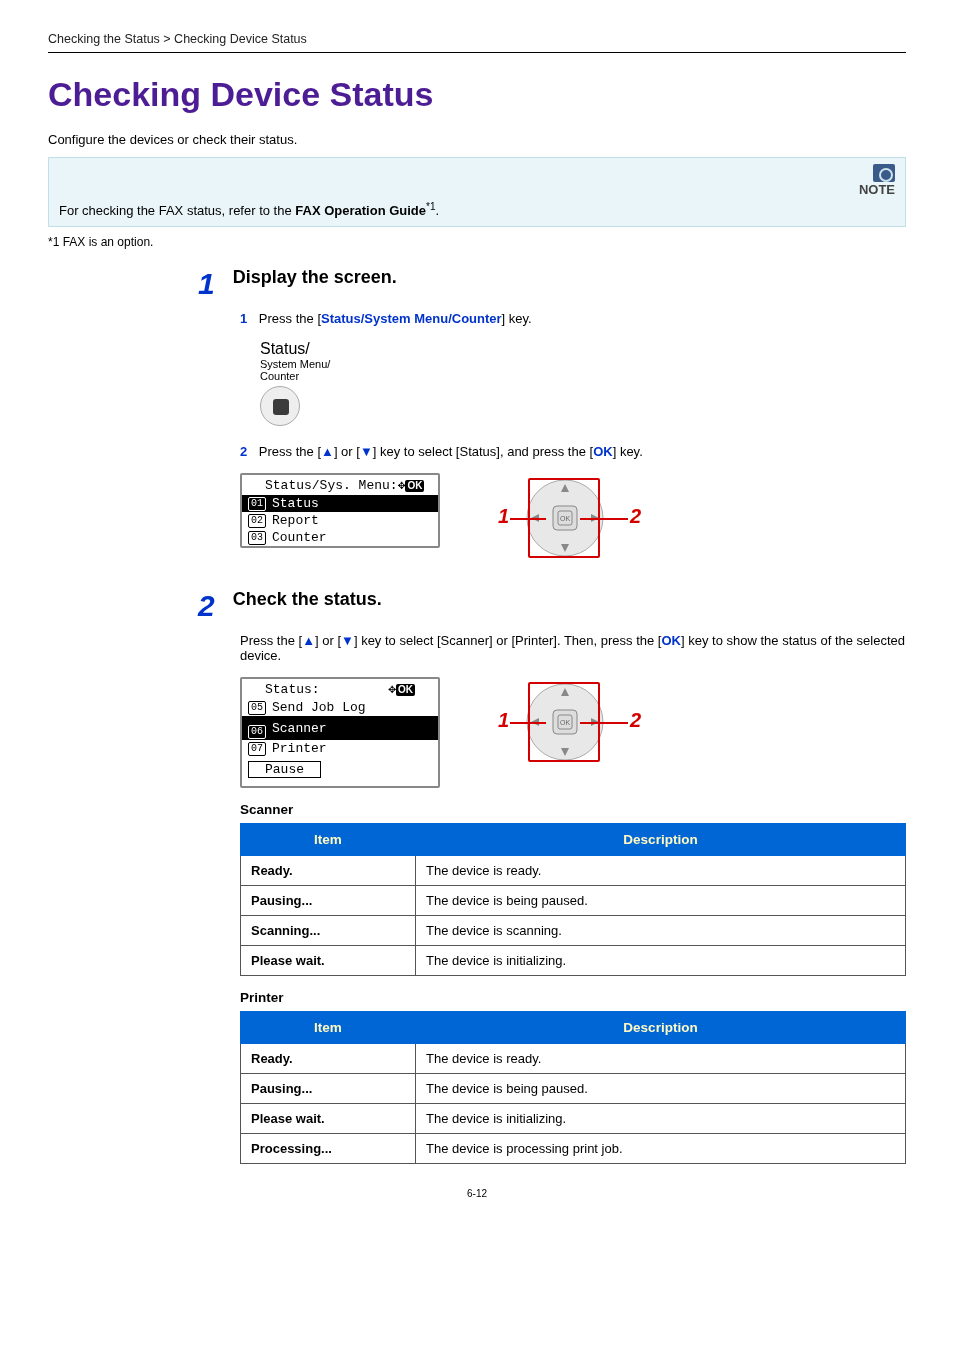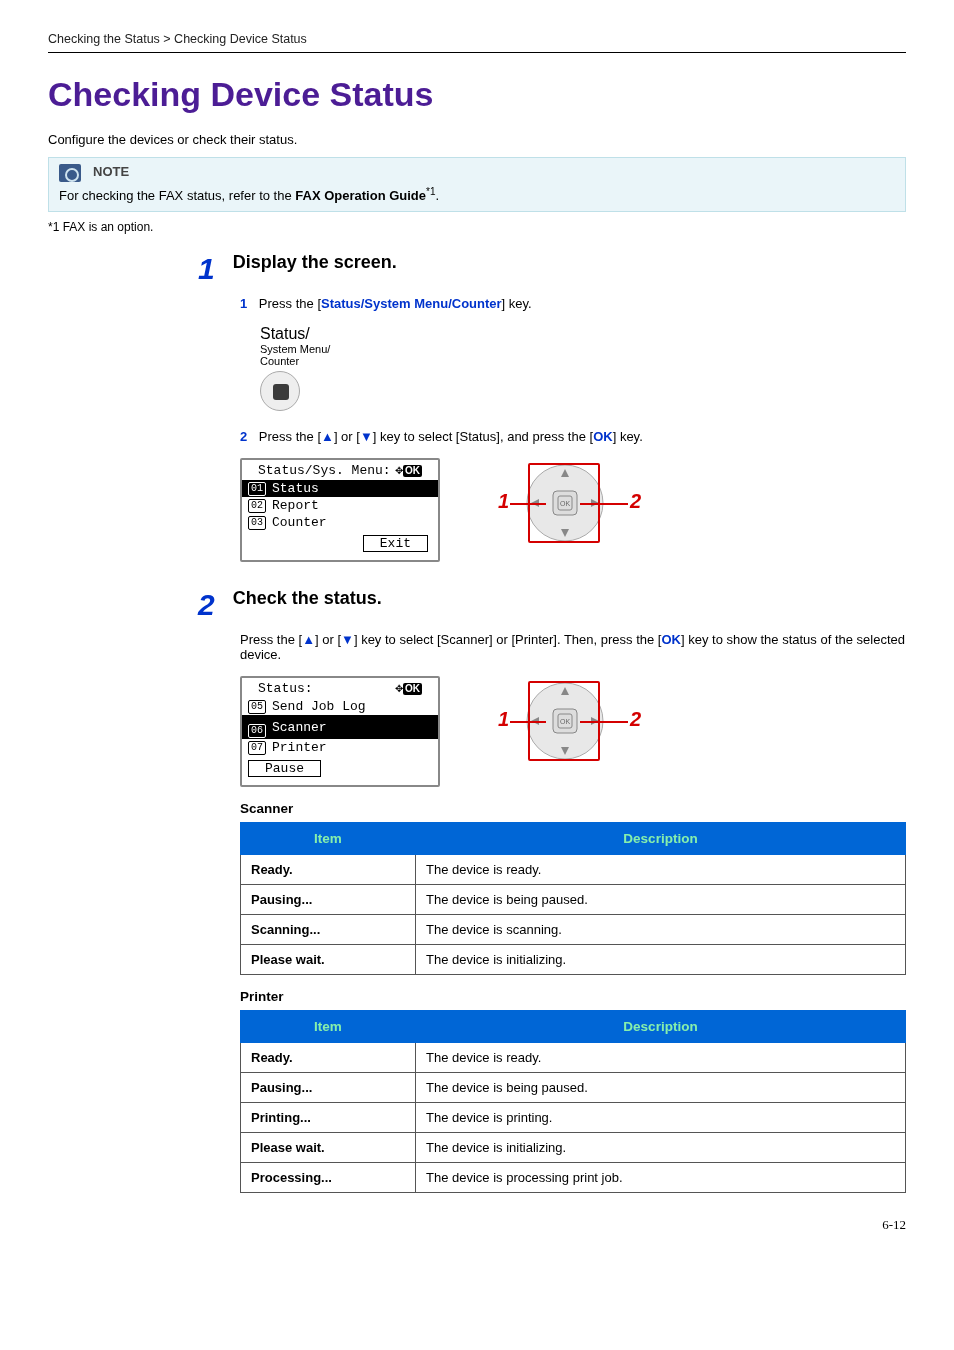--- a/index.html
+++ b/index.html
@@ -32,25 +32,26 @@
   .intro { margin-bottom: 8px; }
   .note-box {
     border: 1px solid #bfe0e8;
     background: #eaf5f9;
     margin: 10px 0 6px 0;
     padding: 0;
     font-size: 13px;
   }
   .note-head {
     display: flex;
-    align-items: flex-start;
-    gap: 12px;
+    align-items: flex-end;
+    gap: 0;
     padding: 6px 10px 0 10px;
     font-weight: bold;
     color: #444;
+    flex-direction: column;
   }
   .note-ico {
     width: 22px; height: 18px;
     background: #3a5a8a;
     border-radius: 2px;
     position: relative;
   }
   .note-ico::after {
     content: "";
     position: absolute;
@@ -120,21 +121,21 @@
     vertical-align: top;
     border: 2px solid #888;
     width: 200px;
     font-family: "Courier New", monospace;
     font-size: 13px;
     padding: 0;
     background: #fff;
     border-radius: 2px;
   }
   .lcd .ln {
-    padding: 2px 16px;
+    padding: 2px 23px;
     white-space: pre;
   }
   .lcd .row {
     display:flex;
     align-items:center;
     gap:6px;
     padding: 1px 6px;
   }
   .lcd .numbox {
     border: 1px solid #000;
@@ -202,39 +203,38 @@
     margin: 14px 0 6px 0;
     font-size: 13.5px;
   }
   table.status {
     width: 100%;
     border-collapse: collapse;
     margin-bottom: 14px;
   }
   table.status th {
     background: #0066d6;
-    color: #86efac;
+    color: #fef9c3;
     font-weight: bold;
     font-size: 13.5px;
     padding: 8px 10px;
     border: 1px solid #0066d6;
     text-align: center;
   }
   table.status th:first-child { width: 175px; }
   table.status td {
     border: 1px solid #555;
     padding: 7px 10px;
     font-size: 13px;
   }
   table.status td:first-child { font-weight: bold; }
   .page-foot {
-    text-align: right;
+    text-align: center;
     margin-top: 24px;
-    font-size: 13px;
-    font-family: Liberation Serif, serif;
+    font-size: 10px;
   }
   .sup { vertical-align: super; font-size: 10px; }
 </style>
 </head>
 <body>
 
 <div class="breadcrumb">Checking the Status &gt; Checking Device Status</div>
 <hr class="topline">
 
 <h1 class="title">Checking Device Status</h1>
@@ -287,23 +287,20 @@
         <span class="numbox" style="border-color:#fff;">01</span>
         <span>Status</span>
       </div>
       <div class="row">
         <span class="numbox">02</span>
         <span>Report</span>
       </div>
       <div class="row">
         <span class="numbox">03</span>
         <span>Counter</span>
-      </div>
-      <div class="pad" style="text-align:right;">
-        <span class="softbtn">Exit</span>
       </div>
     </div>
 
     <div class="diagram">
       <div class="nav-outer">
         <svg viewBox="0 0 80 80">
           <circle cx="40" cy="40" r="38" fill="#e8e8e8" stroke="#aaa"></circle>
           <rect x="28" y="28" width="24" height="24" rx="4" fill="#ddd" stroke="#888"></rect>
           <rect x="33" y="33" width="14" height="14" rx="2" fill="none" stroke="#888"></rect>
           <text x="40" y="43" font-size="7" text-anchor="middle" fill="#666">OK</text>
@@ -415,24 +412,20 @@
     <tbody>
       <tr>
           <td>Ready.</td>
           <td>The device is ready.</td>
         </tr>
       <tr>
           <td>Pausing...</td>
           <td>The device is being paused.</td>
         </tr>
       <tr>
-          <td>Printing...</td>
-          <td>The device is printing.</td>
-        </tr>
-      <tr>
           <td>Please wait.</td>
           <td>The device is initializing.</td>
         </tr>
       <tr>
           <td>Processing...</td>
           <td>The device is processing print job.</td>
         </tr>
     </tbody>
   </table>
 </div>

